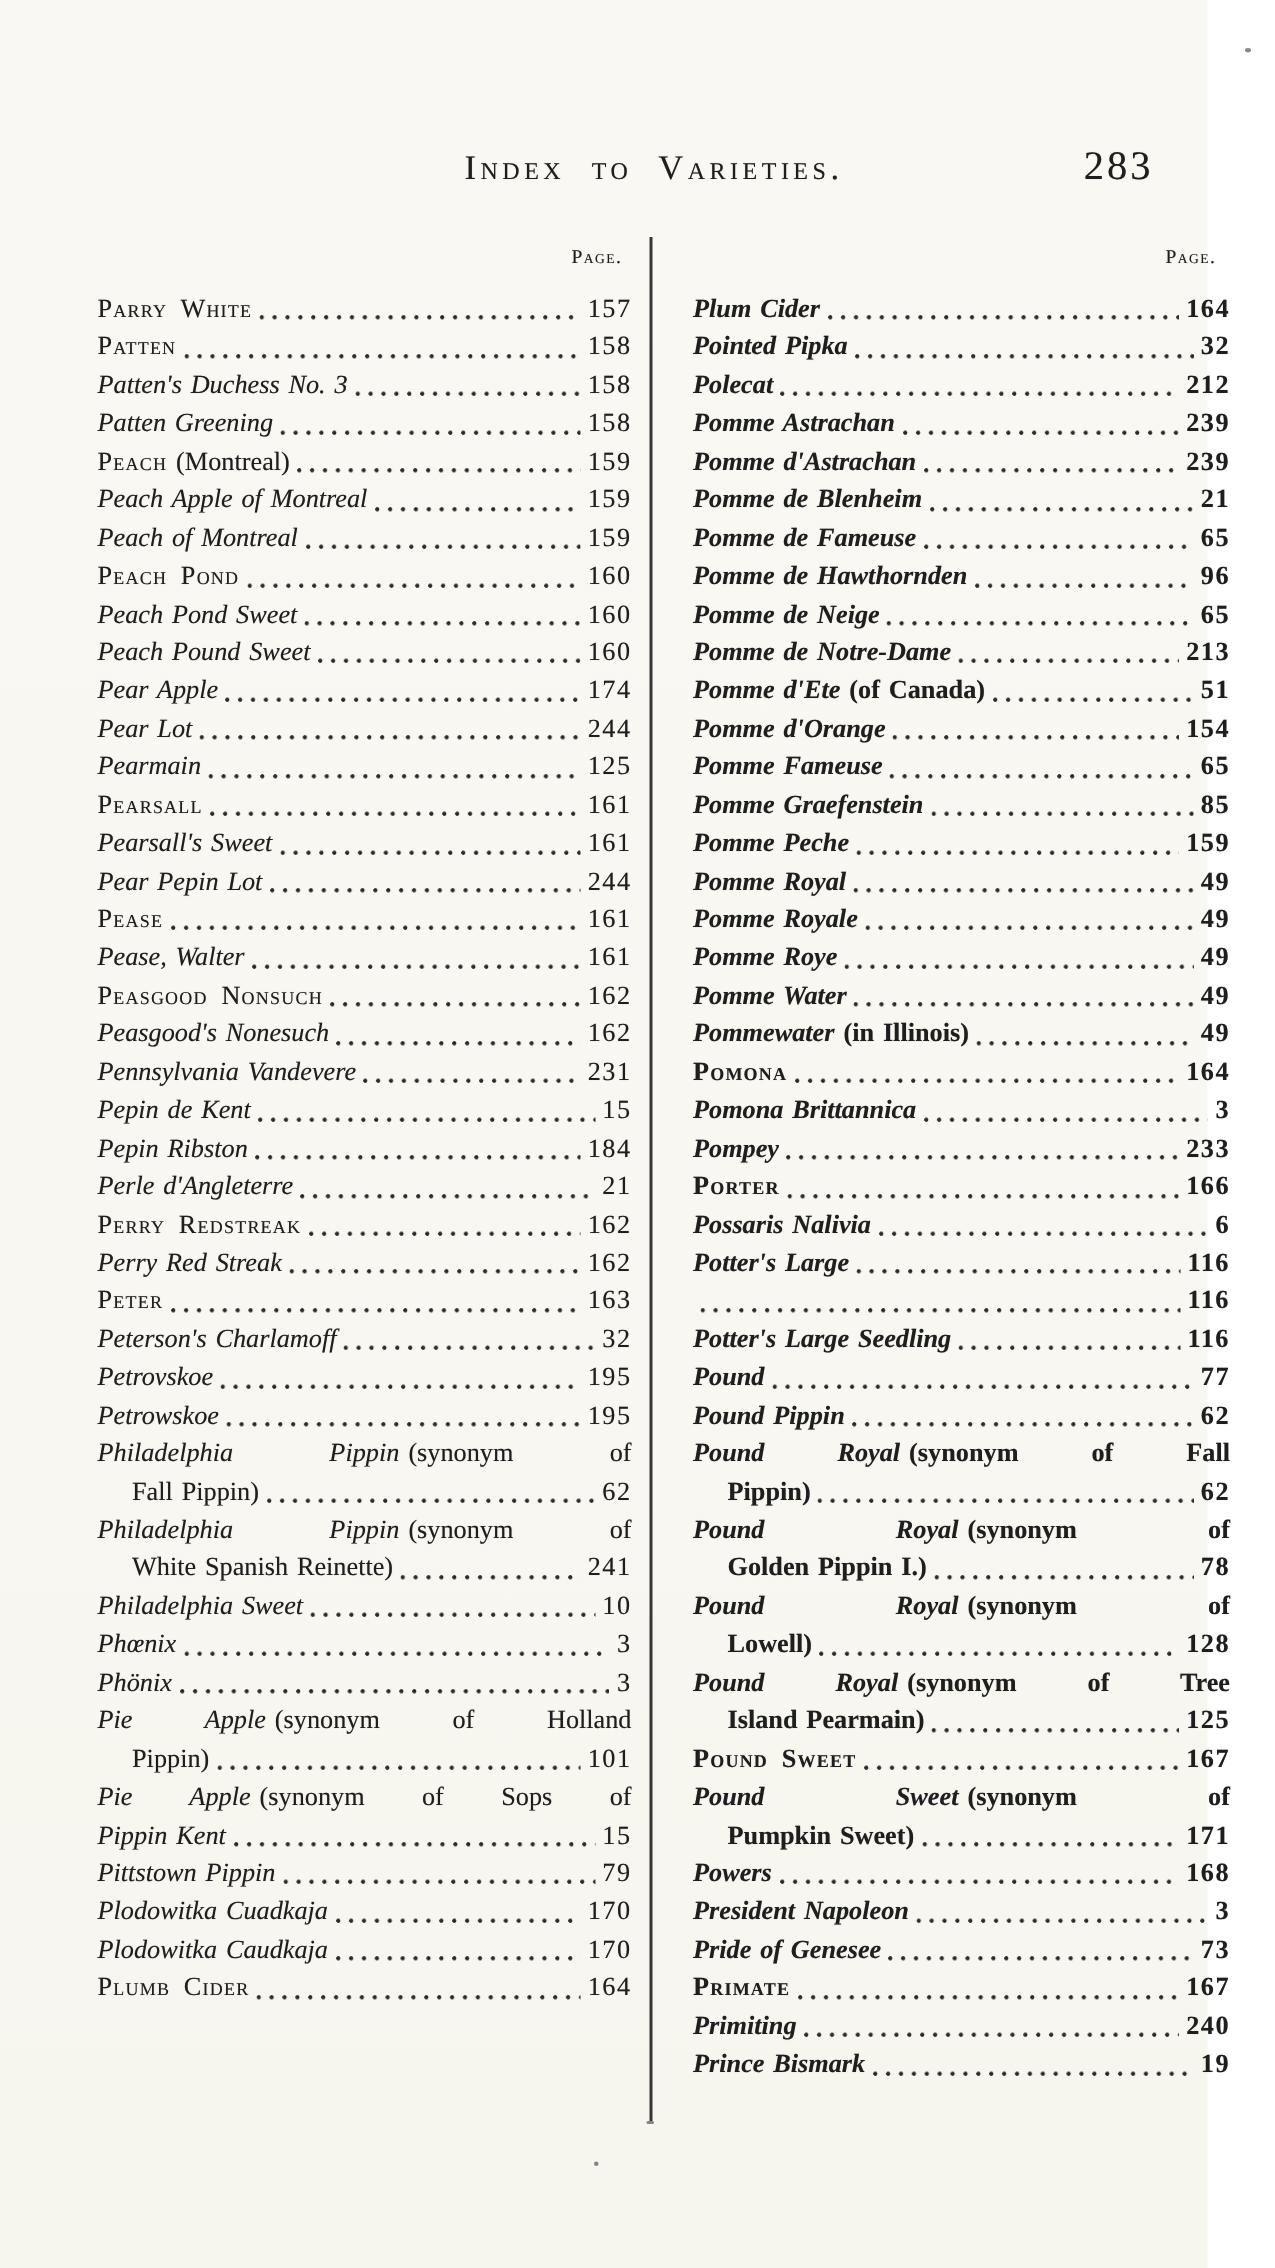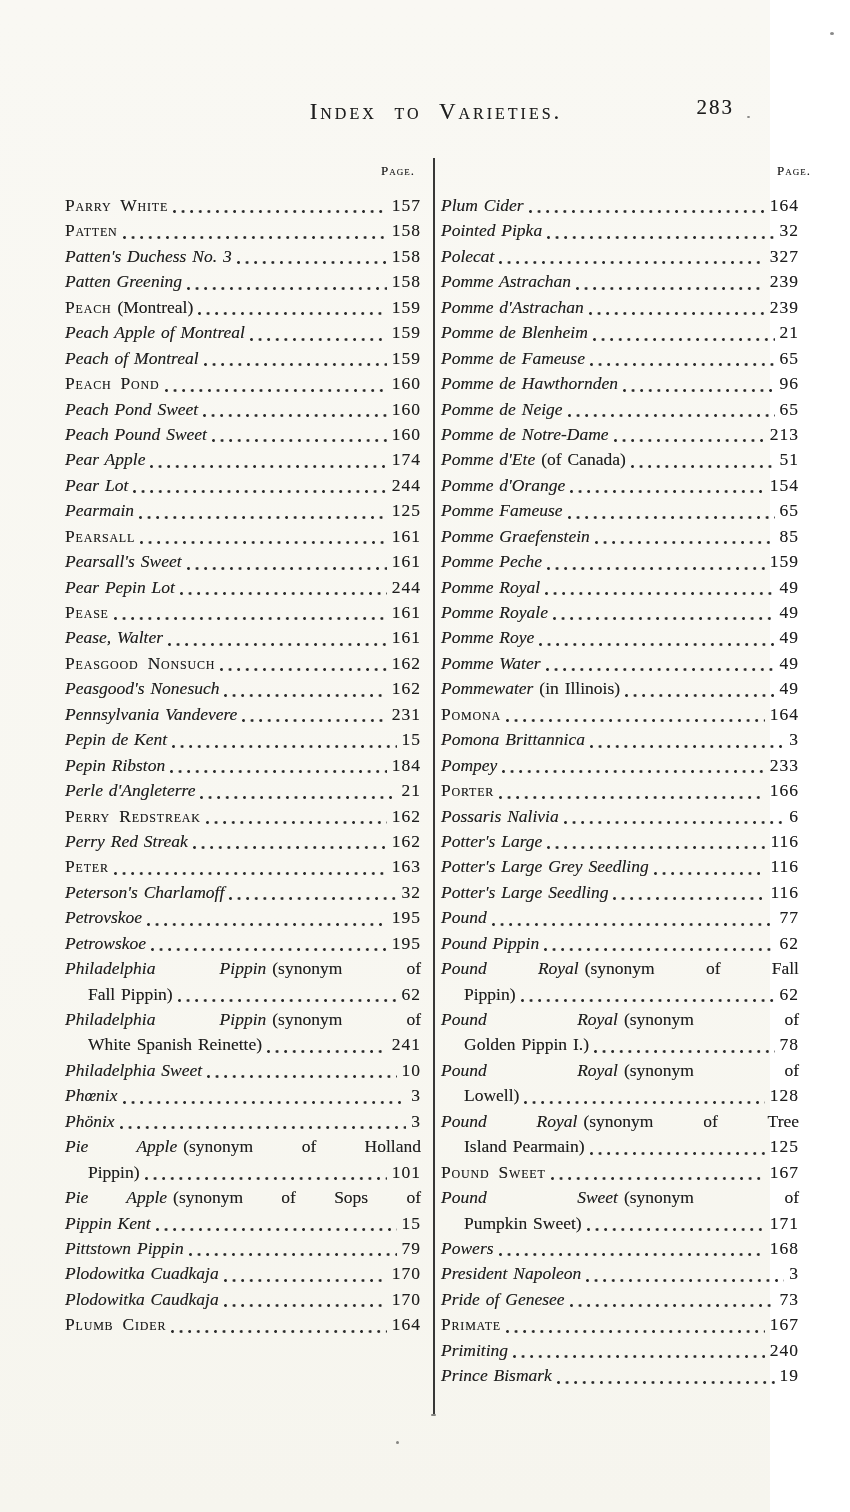--- a/index.html
+++ b/index.html
@@ -3,46 +3,47 @@
 <meta charset="utf-8">
 <style>
   html,body{margin:0;padding:0;}
   body{width:850px;height:1512px;overflow:hidden;}
   .page{
     position:relative;width:770px;height:1512px;
     background:linear-gradient(180deg,#f9f8f3 0%,#f8f7f1 60%,#f6f5ee 100%);
     font-family:"Liberation Serif","DejaVu Serif",serif;
     color:#1e1e1e;
     text-shadow:0 0 .5px rgba(25,25,25,.45);
+    padding-left:35px;
   }
   .header-title{
     position:absolute;top:99px;left:65px;width:742px;
     text-align:center;font-size:23px;font-variant:small-caps;
     letter-spacing:3px;word-spacing:9px;
   }
   .folio{
     position:absolute;top:95px;right:36px;
-    font-size:21px;letter-spacing:2px;
+    font-size:27px;letter-spacing:2px;
   }
   .page-label{
     position:absolute;top:163px;font-size:13px;font-weight:400;
     font-variant:small-caps;letter-spacing:1px;text-align:right;
   }
   .page-label.left{left:65px;width:350px;}
   .page-label.right{left:453px;width:358px;}
   .divider{
     position:absolute;left:433px;top:158px;width:1.5px;height:1256px;
     background:rgba(28,28,28,.88);
   }
   .col{
     position:absolute;top:193px;
     font-size:17.5px;line-height:25.45px;
   }
   .col-left{left:65px;width:356px;}
-  .col-right{left:441px;width:358px;}
+  .col-right{left:462px;width:358px;font-weight:bold;}
   .row{
     display:flex;align-items:baseline;height:25.45px;
     word-spacing:1.5px;white-space:nowrap;
   }
   .row.ind{padding-left:23px;}
   .row.open{display:block;text-align:justify;text-align-last:justify;white-space:normal;}
   .nm.sc{font-variant:small-caps;letter-spacing:.8px;word-spacing:4px;}
   .nm.it{font-style:italic;}
   .nm.rm{font-style:normal;}
   .sfx{font-style:normal;margin-left:6px;}
@@ -296,21 +297,21 @@
         <span class="pg">164</span>
       </div>
       <div class="row">
         <span class="nm it">Pointed Pipka</span>
         <span class="dots"></span>
         <span class="pg">32</span>
       </div>
       <div class="row">
         <span class="nm it">Polecat</span>
         <span class="dots"></span>
-        <span class="pg">327</span>
+        <span class="pg">212</span>
       </div>
       <div class="row">
         <span class="nm it">Pomme Astrachan</span>
         <span class="dots"></span>
         <span class="pg">239</span>
       </div>
       <div class="row">
         <span class="nm it">Pomme d'Astrachan</span>
         <span class="dots"></span>
         <span class="pg">239</span>
@@ -416,21 +417,20 @@
         <span class="nm it">Possaris Nalivia</span>
         <span class="dots"></span>
         <span class="pg">6</span>
       </div>
       <div class="row">
         <span class="nm it">Potter's Large</span>
         <span class="dots"></span>
         <span class="pg">116</span>
       </div>
       <div class="row">
-        <span class="nm it">Potter's Large Grey Seedling</span>
         <span class="dots"></span>
         <span class="pg">116</span>
       </div>
       <div class="row">
         <span class="nm it">Potter's Large Seedling</span>
         <span class="dots"></span>
         <span class="pg">116</span>
       </div>
       <div class="row">
         <span class="nm it">Pound</span>

